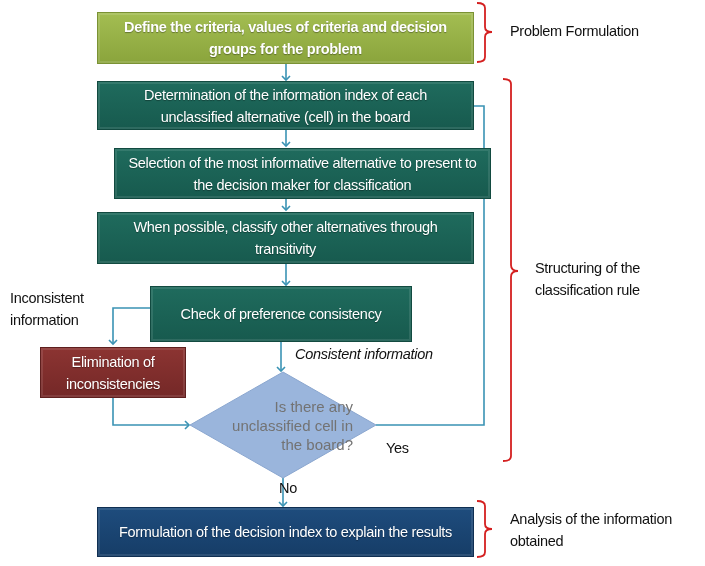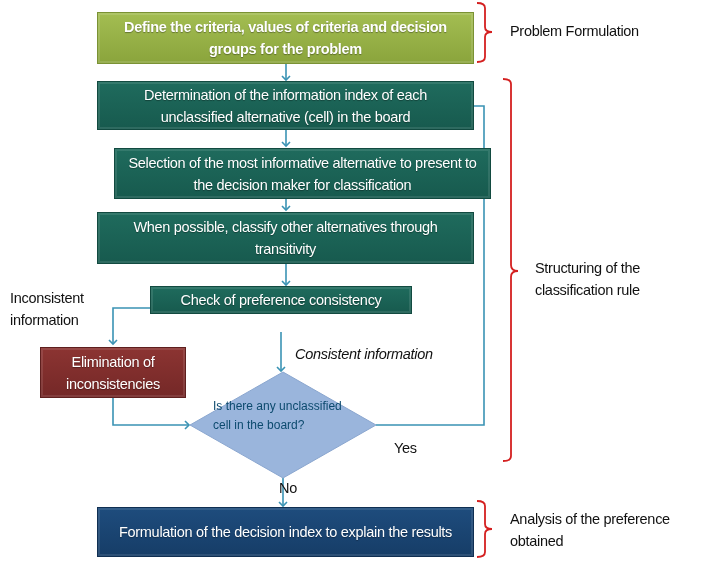--- a/index.html
+++ b/index.html
@@ -12,22 +12,22 @@
     .box.green { background: linear-gradient(#a3bd52, #8aa43c); border: 1px solid #7a9234;
                  box-shadow: inset 0 0 0 2px rgba(255,255,255,0.12); }
     .box.teal { background: linear-gradient(#1f6b5d, #175a4e); border: 1px solid #124a40;
                 box-shadow: inset 0 0 0 2px rgba(255,255,255,0.1); }
     .box.red { background: linear-gradient(#8c3432, #742827); border: 1px solid #5e1f1e;
                box-shadow: inset 0 0 0 2px rgba(255,255,255,0.1); }
     .box.navy { background: linear-gradient(#1e4c7d, #163d67); border: 1px solid #102f52;
                 box-shadow: inset 0 0 0 2px rgba(255,255,255,0.1); }
     .label { position: absolute; color: #111111; font-size: 14.5px; line-height: 22px; letter-spacing: -0.3px; }
     svg.lines { position: absolute; left: 0; top: 0; }
-    .diamond-text { position: absolute; color: #0c4a6e; font-size: 12px; line-height: 19px;
-                    text-align: left; width: 140px; }
+    .diamond-text { position: absolute; color: #737373; font-size: 15px; line-height: 19px;
+                    text-align: right; width: 140px; }
   </style>
 </head>
 <body>
 
 <svg class="lines" width="705" height="566">
   <defs>
     <marker id="arr" markerWidth="10" markerHeight="10" refX="5" refY="5" orient="auto" markerUnits="userSpaceOnUse">
       <path d="M1,1 L5,5 L1,9" fill="none" stroke="#3a93b4" stroke-width="1.6"></path>
     </marker>
   </defs>
@@ -54,31 +54,31 @@
 </div>
 <div class="box teal" style="left:97px;top:81px;width:377px;height:49px;">
   <span style="width:330px;">Determination of the information index of each unclassified alternative (cell) in the board</span>
 </div>
 <div class="box teal" style="left:114px;top:148px;width:377px;height:51px;">
   <span style="width:370px;">Selection of the most informative alternative to present to the decision maker for classification</span>
 </div>
 <div class="box teal" style="left:97px;top:212px;width:377px;height:52px;">
   <span style="width:340px;">When possible, classify other alternatives through transitivity</span>
 </div>
-<div class="box teal" style="left:150px;top:286px;width:262px;height:28px;">
+<div class="box teal" style="left:150px;top:286px;width:262px;height:56px;">
   <span>Check of preference consistency</span>
 </div>
 <div class="box red" style="left:40px;top:347px;width:146px;height:51px;">
   <span style="width:110px;">Elimination of inconsistencies</span>
 </div>
 <div class="diamond-text" style="left:213px;top:397px;">Is there any unclassified cell in the board?</div>
 <div class="box navy" style="left:97px;top:507px;width:377px;height:50px;">
   <span>Formulation of the decision index to explain the results</span>
 </div>
 
 <div class="label" style="left:10px;top:287px;width:90px;">Inconsistent information</div>
 <div class="label" style="left:295px;top:343px;font-style:italic;">Consistent information</div>
-<div class="label" style="left:394px;top:437px;text-align:center;">Yes</div>
+<div class="label" style="left:386px;top:437px;text-align:center;">Yes</div>
 <div class="label" style="left:279px;top:477px;">No</div>
 
 <div class="label" style="left:510px;top:20px;">Problem Formulation</div>
 <div class="label" style="left:535px;top:245px;width:130px;margin-top:12px;">Structuring of the classification rule</div>
-<div class="label" style="left:510px;top:508px;width:190px;">Analysis of the preference obtained</div>
+<div class="label" style="left:510px;top:508px;width:190px;">Analysis of the information obtained</div>
 
 </body></html>

